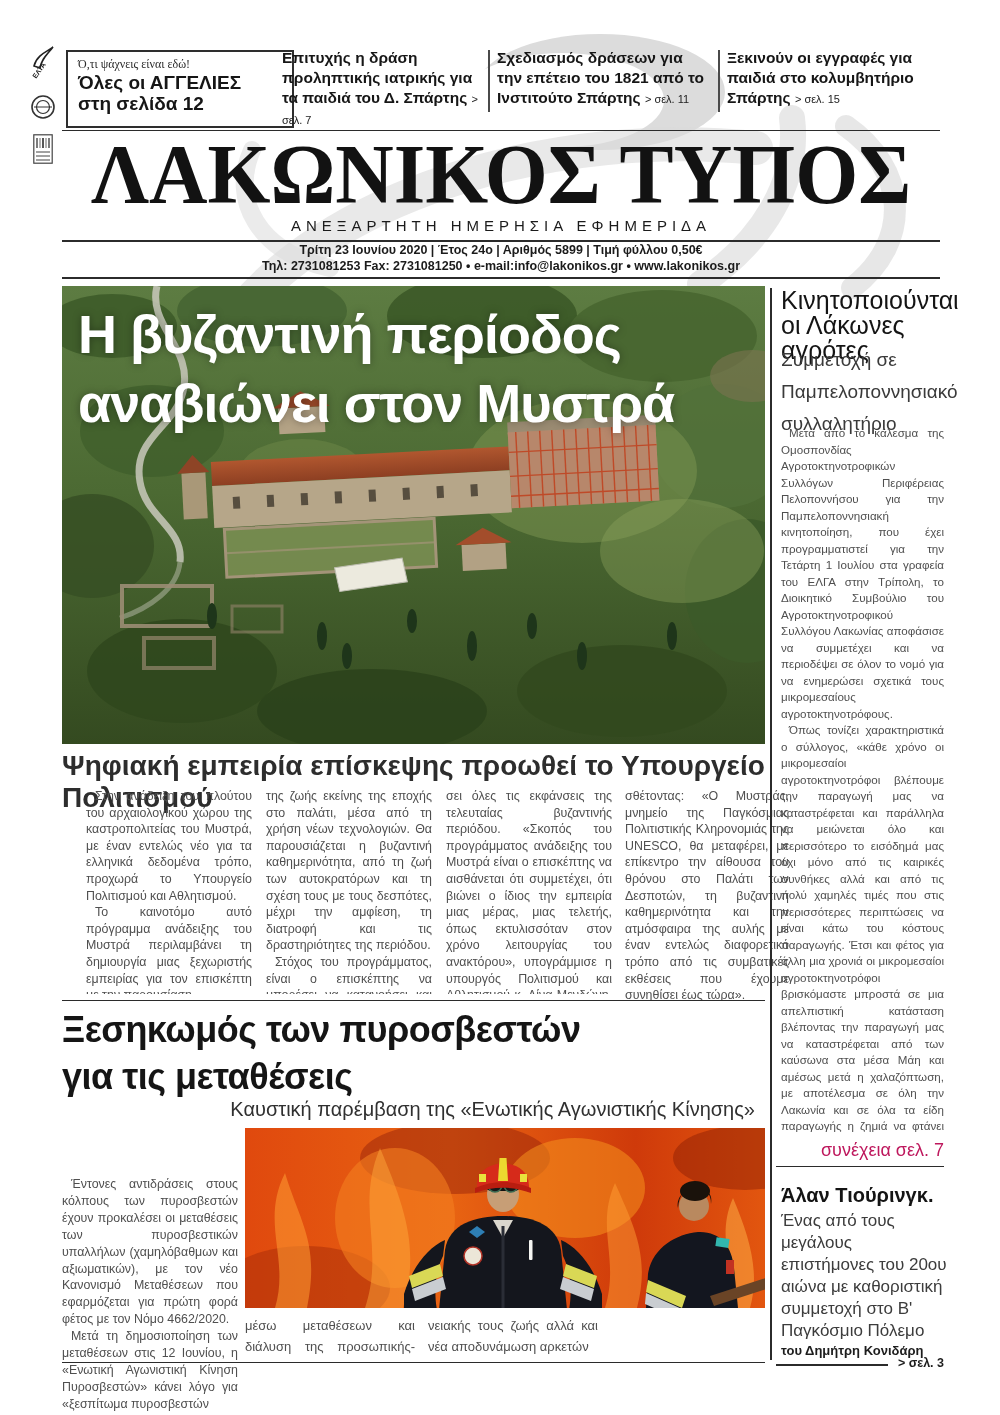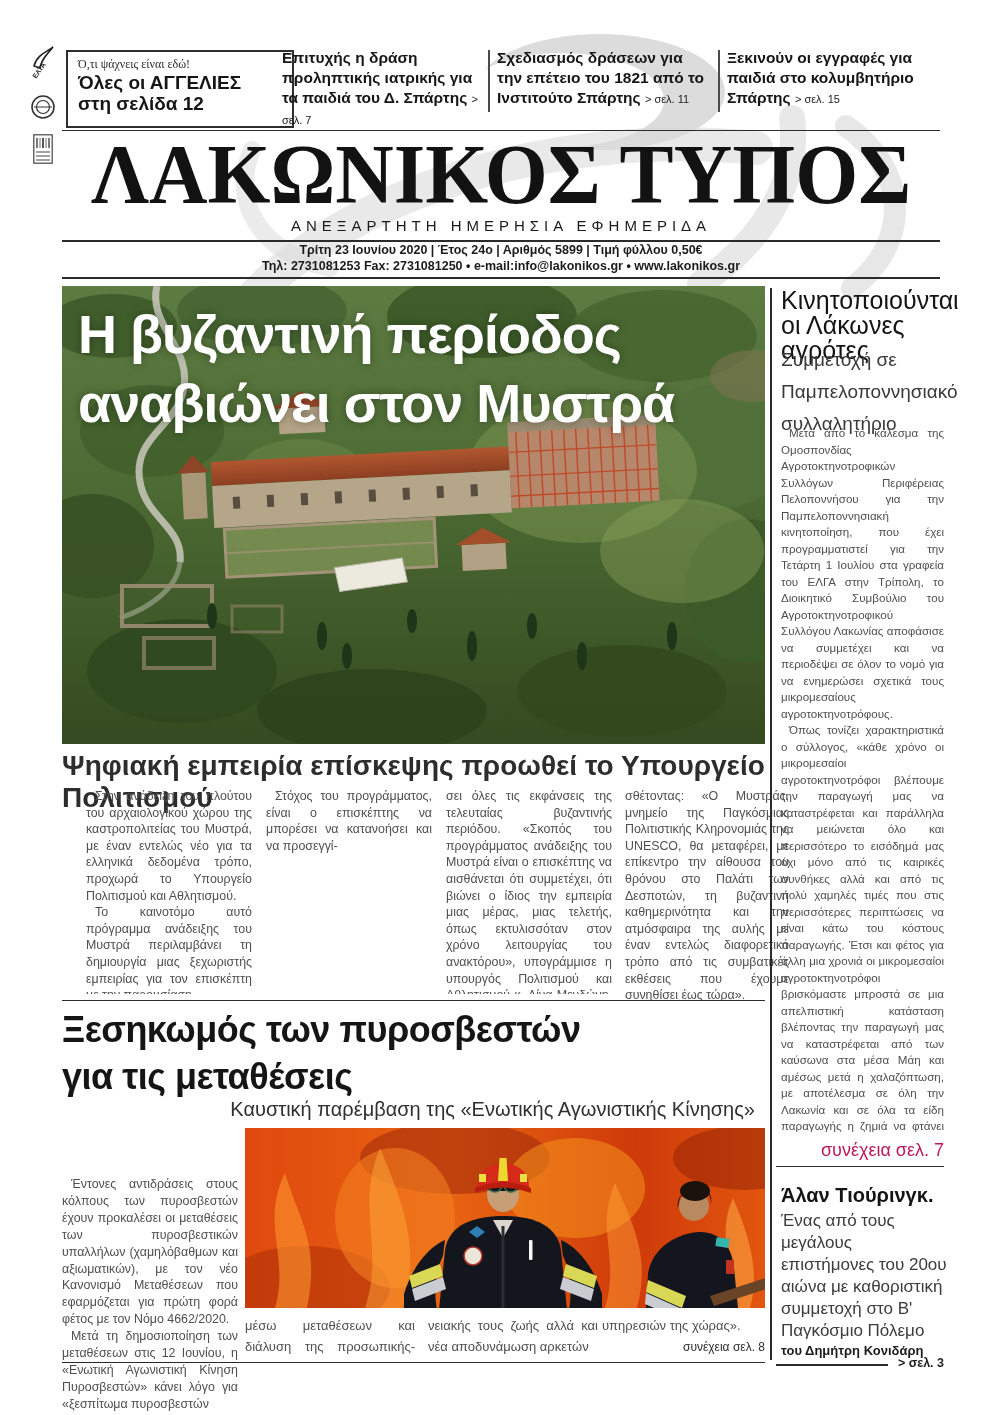--- a/index.html
+++ b/index.html
@@ -273,20 +273,21 @@
     <span style="display:block">αναβιώνει στον Μυστρά</span>
   </h1>
 
   <h2 class="abs lead-sub">Ψηφιακή εμπειρία επίσκεψης προωθεί το Υπουργείο Πολιτισμού</h2>
 
   <div class="abs lcol" id="lc1">
     <p>Στην ανάδειξη του πλούτου του αρχαιολογικού χώρου της καστροπολιτείας του Μυστρά, με έναν εντελώς νέο για τα ελληνικά δεδομένα τρόπο, προχωρά το Υπουργείο Πολιτισμού και Αθλητισμού.</p>
     <p>Το καινοτόμο αυτό πρόγραμμα ανάδειξης του Μυστρά περιλαμβάνει τη δημιουργία μιας ξεχωριστής εμπειρίας για τον επισκέπτη με την παρουσίαση</p>
   </div>
   <div class="abs lcol" id="lc2">
+    <p class="noindent">της ζωής εκείνης της εποχής στο παλάτι, μέσα από τη χρήση νέων τεχνολογιών. Θα παρουσιάζεται η βυζαντινή καθημερινότητα, από τη ζωή των αυτοκρατόρων και τη σχέση τους με τους δεσπότες, μέχρι την αμφίεση, τη διατροφή και τις δραστηριότητες της περιόδου.</p>
     <p>Στόχος του προγράμματος, είναι ο επισκέπτης να μπορέσει να κατανοήσει και να προσεγγί-</p>
   </div>
   <div class="abs lcol" id="lc3">
     <p class="noindent">σει όλες τις εκφάνσεις της τελευταίας βυζαντινής περιόδου. «Σκοπός του προγράμματος ανάδειξης του Μυστρά είναι ο επισκέπτης να αισθάνεται ότι συμμετέχει, ότι βιώνει ο ίδιος την εμπειρία μιας μέρας, μιας τελετής, όπως εκτυλισσόταν στον χρόνο λειτουργίας του ανακτόρου», υπογράμμισε η υπουργός Πολιτισμού και Αθλητισμού κ. Λίνα Μενδώνη, προ-</p>
   </div>
   <div class="abs lcol" id="lc4">
     <p class="noindent">σθέτοντας: «Ο Μυστράς, μνημείο της Παγκόσμιας Πολιτιστικής Κληρονομιάς της UNESCO, θα μεταφέρει, με επίκεντρο την αίθουσα του θρόνου στο Παλάτι των Δεσποτών, τη βυζαντινή καθημερινότητα και την ατμόσφαιρα της αυλής με έναν εντελώς διαφορετικό τρόπο από τις συμβατικές εκθέσεις που έχουμε συνηθίσει έως τώρα».</p>
 
   </div>
 
@@ -361,24 +362,20 @@
       </g>
     </svg>
   </div>
 
   <div class="abs bcol" id="bc1">
     <p class="noindent">μέσω μεταθέσεων και διάλυση της προσωπικής-οικογε-</p>
   </div>
   <div class="abs bcol" id="bc2">
     <p class="noindent">νειακής τους ζωής αλλά και νέα αποδυνάμωση αρκετών</p>
   </div>
-  <div class="abs bcol" id="bc3">
-    <p class="noindent">υπηρεσιών της χώρας».</p>
-    <div class="cont">συνέχεια σελ. 8</div>
-  </div>
 
   <div class="abs rule rule-bottom"></div>
 
   <div class="abs side-vrule"></div>
 
   <h2 class="abs side-head">
     <span style="display:block">Κινητοποιούνται</span>
     <span style="display:block">οι Λάκωνες αγρότες</span>
   </h2>
   <h3 class="abs side-sub">Συμμετοχή σε Παμπελοποννησιακό συλλαλητήριο</h3>

